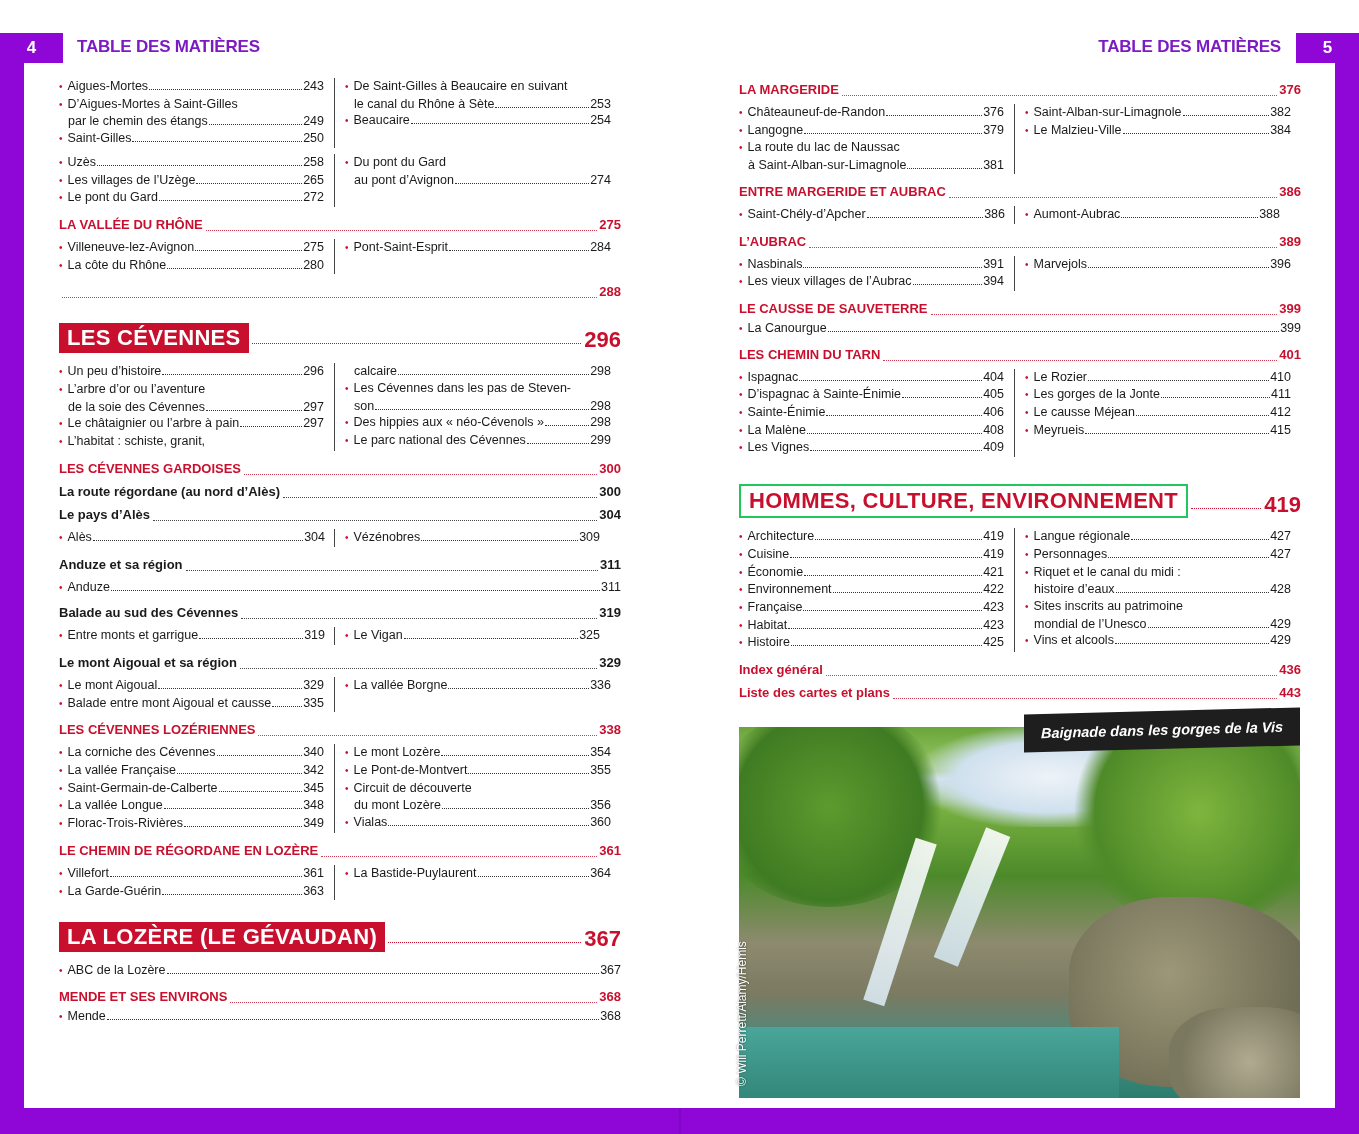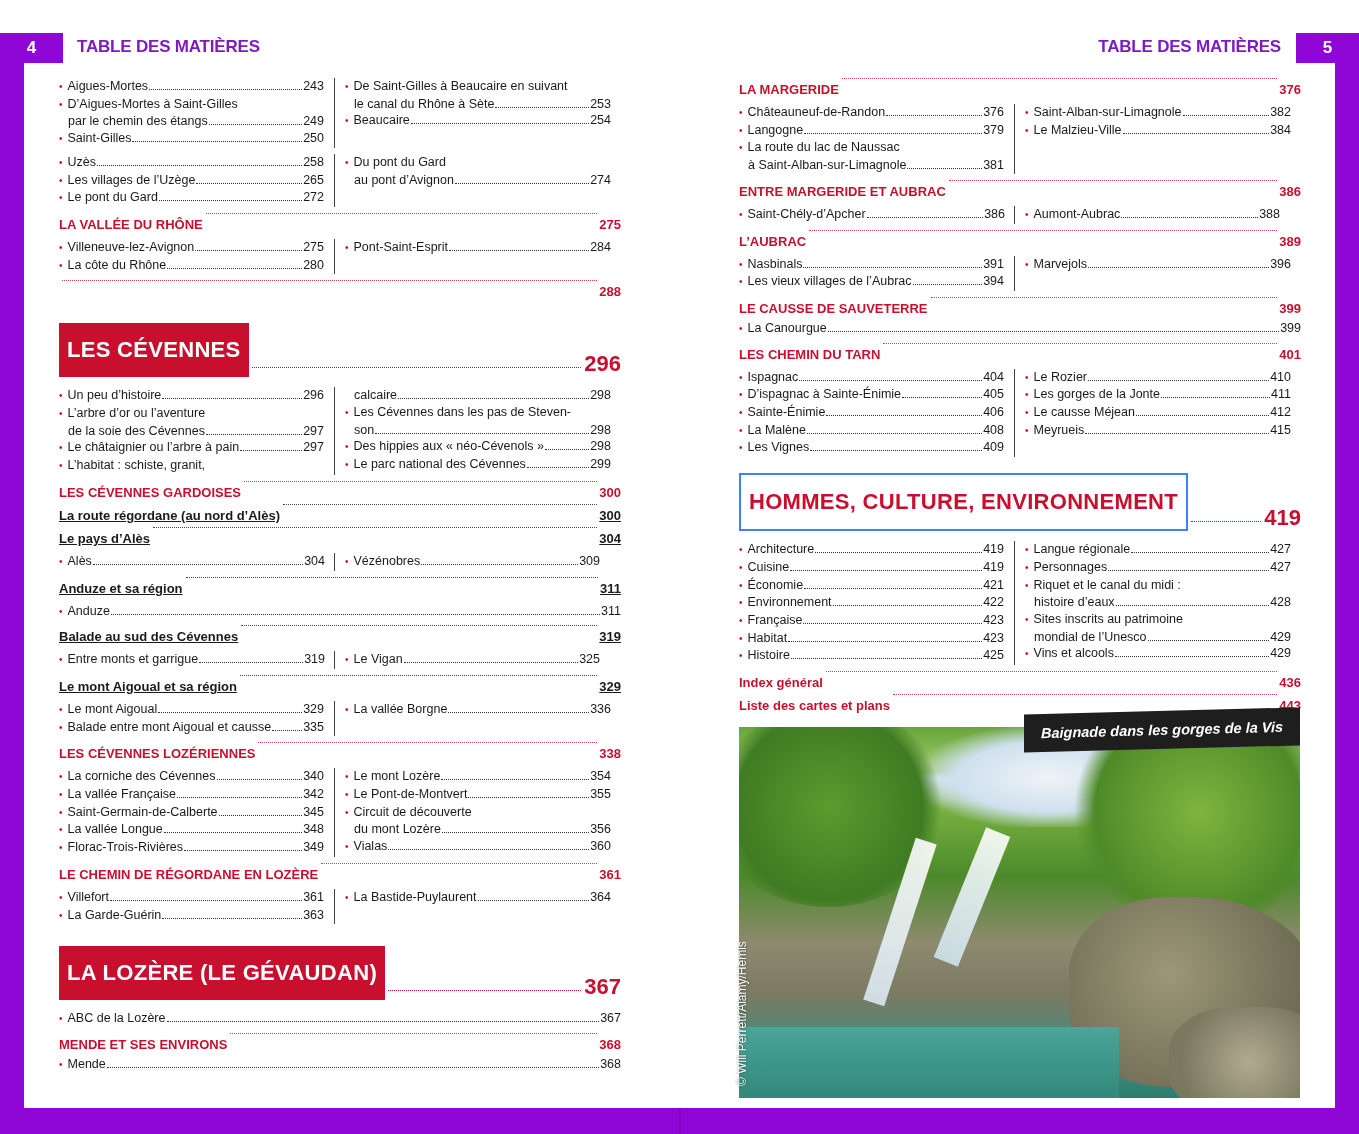--- a/index.html
+++ b/index.html
@@ -18,42 +18,42 @@
   .pagenum.right { right: 0; }
   .running-head { position: absolute; top: 37px; color: #7c1bc4; font-weight: bold; font-size: 17px; letter-spacing: -0.2px; text-align: right; }
   .running-head.left { left: 77px; }
   .running-head.right { right: 78px; }
 
   
   .page { position: absolute; top: 78px; }
   .page.left { left: 59px; width: 562px; }
   .page.right { left: 739px; width: 562px; }
 
-  .sec { display: flex; align-items: flex-start; font-weight: bold; font-size: 13px; color: #c8102e; height: 23px; line-height: 23px; }
-  .sec.black { color: #1a1a1a; text-decoration: underline; }
+  .sec { display: flex; align-items: flex-end; font-weight: bold; font-size: 13px; color: #c8102e; height: 23px; line-height: 23px; }
+  .sec.black { color: #1a1a1a; }
   .sec .dots { flex: 1; border-bottom: 1.5px dotted currentColor; margin: 0 2px 5px 3px; opacity: .8; }
   .sec .num { font-weight: bold; }
 
   .cols { display: flex; margin: 3px 0 6px 0; }
   .col { width: 266px; font-size: 12.5px; line-height: 16.7px; }
   .col.l { padding-right: 10px; border-right: 1px solid #444; margin-right: 10px; width: 276px; }
   .col.r { width: 266px; }
   .cols.oneline .col.l { border-right: none; }
 
   .item { display: flex; align-items: baseline; }
   .item .txt { white-space: nowrap; }
   .item .dots { flex: 1; border-bottom: 1px dotted #333; margin: 0 1px 4px 1px; }
   .item .n { white-space: nowrap; }
   .bullet { color: #c8102e; margin-right: 5px; font-size: 10px; }
   .cont { padding-left: 9px; }
   .full { font-size: 12.5px; line-height: 16.7px; margin: 3px 0 5px 0; }
 
   .big { display: flex; align-items: flex-end; margin: 16px 0 10px 0; }
-  .big .box { background: #c8102e; color: #fff; font-weight: bold; font-size: 22px; padding: 14px 8px; letter-spacing: 0.3px; white-space: nowrap; }
-  .big .box.outline { background: #fff; color: #c8102e; border: 2px solid #3b82f6; }
+  .big .box { background: #c8102e; color: #fff; font-weight: bold; font-size: 22px; padding: 2px 8px; letter-spacing: 0.3px; white-space: nowrap; }
+  .big .box.outline { background: #fff; color: #c8102e; border: 2px solid #22c55e; margin-top: 11px; }
   .big .dots { flex: 1; border-bottom: 1.5px dotted #c8102e; margin: 0 3px 9px 3px; }
   .big .num { color: #c8102e; font-weight: bold; font-size: 22px; line-height: 26px; }
 
   
   .photo { position: absolute; left: 739px; top: 727px; width: 561px; height: 371px; overflow: hidden;
            background: linear-gradient(180deg, #6aa53a 0%, #9cc96a 12%, #d9e6ee 14%, #78b040 22%, #4c8a2a 40%, #8d8a6e 58%, #7b7a62 72%, #3f8e84 88%, #2d7d6e 100%); }
   .photo .sky { position: absolute; left: 180px; top: 0; width: 260px; height: 100px; background: radial-gradient(ellipse at center, #eef3f7 0%, #cfe0ee 50%, rgba(0,0,0,0) 75%); }
   .photo .tree1 { position: absolute; left: -30px; top: -20px; width: 240px; height: 200px; border-radius: 50%; background: radial-gradient(circle, #5d9a2e 0%, #3f7b22 60%, rgba(0,0,0,0) 72%); }
   .photo .tree2 { position: absolute; left: 330px; top: -30px; width: 260px; height: 230px; border-radius: 50%; background: radial-gradient(circle, #7fb53e 0%, #4e8a28 60%, rgba(0,0,0,0) 72%); }
   .photo .fall1 { position: absolute; left: 150px; top: 110px; width: 22px; height: 170px; background: linear-gradient(180deg, #fff, #d8e8f0); transform: rotate(18deg); opacity: .9; }

